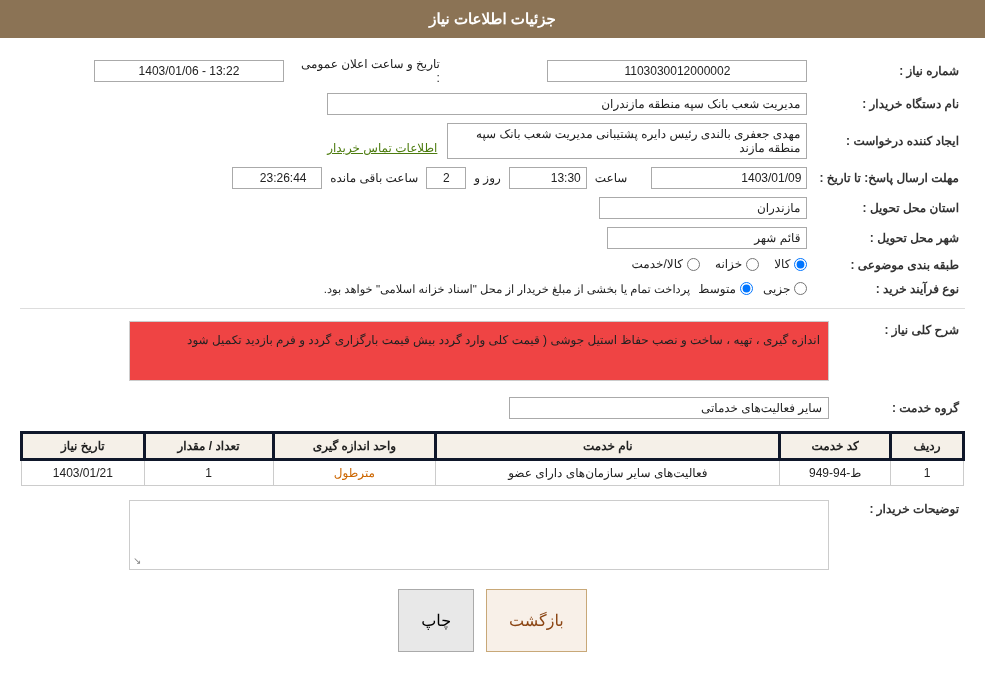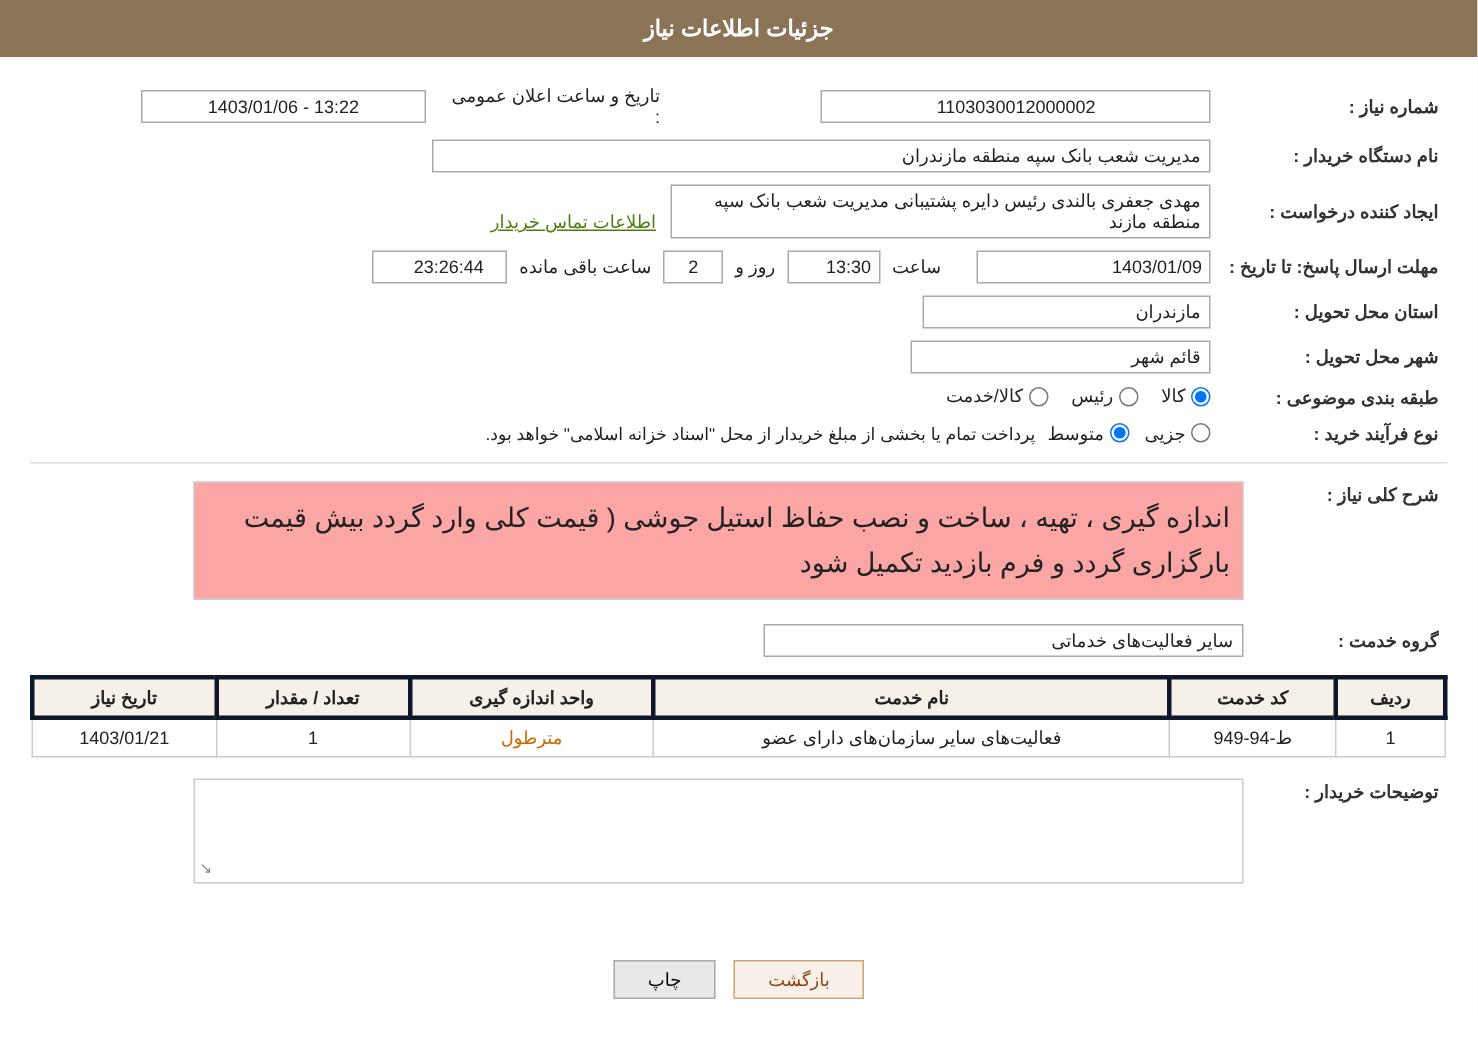--- a/index.html
+++ b/index.html
@@ -47,21 +47,21 @@
       direction: rtl;
     }
     .input-box {
       border: 1px solid #aaa;
       background: #fff;
       padding: 3px 6px;
       min-height: 22px;
       display: inline-block;
     }
     .input-large {
-      width: 519px;
+      width: 480px;
     }
     .shomara-value {
       border: 1px solid #aaa;
       padding: 3px 6px;
       background: #fff;
       width: 260px;
       display: inline-block;
       direction: ltr;
       text-align: center;
     }
@@ -89,24 +89,24 @@
       background: #e8e0d0;
       color: #5a3e1b;
       font-weight: bold;
       font-size: 13px;
       padding: 6px 12px;
       margin: 10px 0 6px 0;
       border-right: 4px solid #8B7355;
     }
     .description-box {
       border: 1px solid #ccc;
-      background: #fca5a5;
+      background: #ef4444;
       padding: 8px;
       min-height: 60px;
-      font-size: 18px;
+      font-size: 12px;
       direction: rtl;
       text-align: right;
       line-height: 1.7;
     }
     .service-table {
       width: 100%;
       border-collapse: collapse;
       margin: 8px 0;
     }
     .service-table th {
@@ -143,27 +143,26 @@
       font-size: 10px;
     }
     .button-row {
       display: flex;
       justify-content: center;
       gap: 12px;
       margin-top: 15px;
       padding-bottom: 15px;
     }
     .btn {
-      padding: 5px 22px;
+      padding: 21px 22px;
       border: 1px solid #aaa;
       cursor: pointer;
-      font-size: 12px;
+      font-size: 16px;
       font-family: Tahoma, Arial, sans-serif;
       background: #f0f0f0;
-      margin-top: 32px;
     }
     .btn-print {
       background: #e8e8e8;
     }
     .btn-back {
       background: #f8f0e8;
       color: #8B4513;
       border-color: #c8a878;
     }
     .row-flex {
@@ -220,54 +219,54 @@
           <span class="link-blue">اطلاعات تماس خریدار</span>
         </td>
       </tr>
 
       <tr>
         <td class="label-cell">مهلت ارسال پاسخ: تا تاریخ :</td>
         <td colspan="3" class="value-cell">
           <div class="row-flex">
             <span class="input-box date-input" style="width:156px;margin-left:16px;">1403/01/09</span>
             <span>ساعت</span>
-            <span class="input-box date-input" style="width:62px;">13:30</span>
+            <span class="input-box date-input" style="width:78px;">13:30</span>
             <span>روز و</span>
             <span class="input-box date-input" style="width:40px; text-align:center;">2</span>
             <span>ساعت باقی مانده</span>
             <span class="input-box date-input" style="width:90px; direction:ltr; text-align:center;padding-left:17px;">23:26:44</span>
           </div>
         </td>
       </tr>
 
       <tr>
         <td class="label-cell">استان محل تحویل :</td>
         <td colspan="3" class="value-cell">
-          <span class="input-box" style="width:192px;">مازندران</span>
+          <span class="input-box" style="width:208px;">مازندران</span>
         </td>
       </tr>
 
       <tr>
         <td class="label-cell">شهر محل تحویل :</td>
         <td colspan="3" class="value-cell">
           <span class="input-box" style="width:200px;">قائم شهر</span>
         </td>
       </tr>
 
       <tr>
         <td class="label-cell">طبقه بندی موضوعی :</td>
         <td colspan="3" class="value-cell">
           <div class="radio-group">
             <div class="radio-item">
               <input type="radio" name="tasnif" checked="" style="">
               <span>کالا</span>
             </div>
             <div class="radio-item">
               <input type="radio" name="tasnif" style="">
-              <span>رئیس</span>
+              <span>خزانه</span>
             </div>
             <div class="radio-item">
               <input type="radio" name="tasnif" style="">
               <span>کالا/خدمت</span>
             </div>
           </div>
         </td>
       </tr>
 
       <tr>

